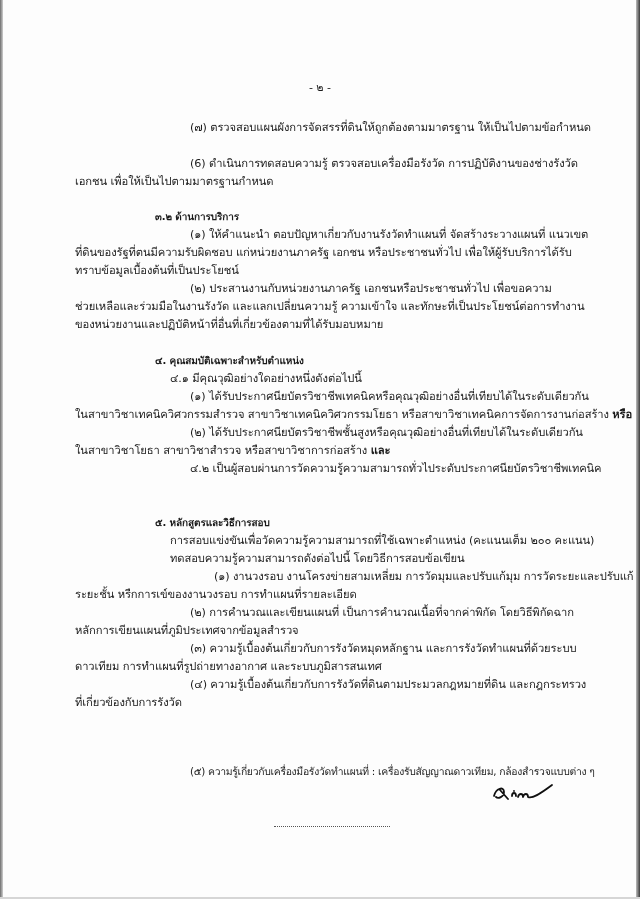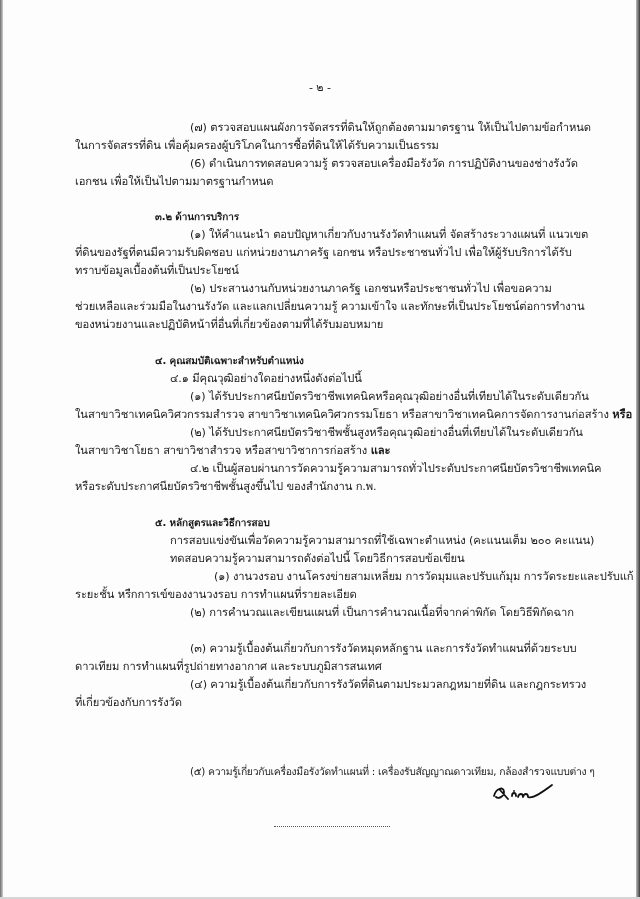--- a/index.html
+++ b/index.html
@@ -78,21 +78,20 @@
 <body>
 
 <div class="page">
   <div class="edge-left"></div>
   <div class="edge-right"></div>
   <div class="edge-bottom"></div>
 
   <div class="page-number">- ๒ -</div>
 
   <div class="line" style="left:190px; top:121px;">(๗) ตรวจสอบแผนผังการจัดสรรที่ดินให้ถูกต้องตามมาตรฐาน ให้เป็นไปตามข้อกำหนด</div>
-  <div class="line" style="left:75px; top:139px;">ในการจัดสรรที่ดิน เพื่อคุ้มครองผู้บริโภคในการซื้อที่ดินให้ได้รับความเป็นธรรม</div>
   <div class="line" style="left:190px; top:157px;">(6) ดำเนินการทดสอบความรู้ ตรวจสอบเครื่องมือรังวัด การปฏิบัติงานของช่างรังวัด</div>
   <div class="line" style="left:75px; top:175px;">เอกชน เพื่อให้เป็นไปตามมาตรฐานกำหนด</div>
 
   <div class="line heading" style="left:155px; top:210px;">๓.๒ ด้านการบริการ</div>
   <div class="line" style="left:190px; top:228px;">(๑) ให้คำแนะนำ ตอบปัญหาเกี่ยวกับงานรังวัดทำแผนที่ จัดสร้างระวางแผนที่ แนวเขต</div>
   <div class="line" style="left:75px; top:246px;">ที่ดินของรัฐที่ตนมีความรับผิดชอบ แก่หน่วยงานภาครัฐ เอกชน หรือประชาชนทั่วไป เพื่อให้ผู้รับบริการได้รับ</div>
   <div class="line" style="left:75px; top:264px;">ทราบข้อมูลเบื้องต้นที่เป็นประโยชน์</div>
   <div class="line" style="left:190px; top:282px;">(๒) ประสานงานกับหน่วยงานภาครัฐ เอกชนหรือประชาชนทั่วไป เพื่อขอความ</div>
   <div class="line" style="left:75px; top:300px;">ช่วยเหลือและร่วมมือในงานรังวัด และแลกเปลี่ยนความรู้ ความเข้าใจ และทักษะที่เป็นประโยชน์ต่อการทำงาน</div>
   <div class="line" style="left:75px; top:318px;">ของหน่วยงานและปฏิบัติหน้าที่อื่นที่เกี่ยวข้องตามที่ได้รับมอบหมาย</div>
@@ -106,31 +105,31 @@
   <div class="line" style="left:75px; top:408px;">
     <span>ในสาขาวิชาเทคนิควิศวกรรมสำรวจ สาขาวิชาเทคนิควิศวกรรมโยธา หรือสาขาวิชาเทคนิคการจัดการงานก่อสร้าง</span>
     <span class="bold">หรือ</span>
   </div>
   <div class="line" style="left:190px; top:426px;">(๒) ได้รับประกาศนียบัตรวิชาชีพชั้นสูงหรือคุณวุฒิอย่างอื่นที่เทียบได้ในระดับเดียวกัน</div>
   <div class="line" style="left:75px; top:444px;">
     <span>ในสาขาวิชาโยธา สาขาวิชาสำรวจ หรือสาขาวิชาการก่อสร้าง</span>
     <span class="bold">และ</span>
   </div>
   <div class="line" style="left:190px; top:462px;">๔.๒ เป็นผู้สอบผ่านการวัดความรู้ความสามารถทั่วไประดับประกาศนียบัตรวิชาชีพเทคนิค</div>
-  <div class="line" style="left:75px; top:480px;">หรือระดับประกาศนียบัตรวิชาชีพชั้นสูงขึ้นไป ของสำนักงาน ก.พ.</div>
 
   <div class="line heading" style="left:155px; top:516px;">
     <span>๕.</span>
     <span class="underline">หลักสูตรและวิธีการสอบ</span>
   </div>
   <div class="line" style="left:170px; top:534px;">การสอบแข่งขันเพื่อวัดความรู้ความสามารถที่ใช้เฉพาะตำแหน่ง (คะแนนเต็ม ๒๐๐ คะแนน)</div>
   <div class="line" style="left:170px; top:552px;">ทดสอบความรู้ความสามารถดังต่อไปนี้ โดยวิธีการสอบข้อเขียน</div>
   <div class="line" style="left:198px; top:570px;margin-left:16px;">(๑) งานวงรอบ งานโครงข่ายสามเหลี่ยม การวัดมุมและปรับแก้มุม การวัดระยะและปรับแก้</div>
   <div class="line" style="left:75px; top:588px;">ระยะชั้น หรืกการเข์ของงานวงรอบ การทำแผนที่รายละเอียด</div>
   <div class="line" style="left:190px; top:606px;">(๒) การคำนวณและเขียนแผนที่ เป็นการคำนวณเนื้อที่จากค่าพิกัด โดยวิธีพิกัดฉาก</div>
+  <div class="line" style="left:75px; top:624px;">หลักการเขียนแผนที่ภูมิประเทศจากข้อมูลสำรวจ</div>
   <div class="line" style="left:190px; top:642px;">(๓) ความรู้เบื้องต้นเกี่ยวกับการรังวัดหมุดหลักฐาน และการรังวัดทำแผนที่ด้วยระบบ</div>
   <div class="line" style="left:75px; top:660px;">ดาวเทียม การทำแผนที่รูปถ่ายทางอากาศ และระบบภูมิสารสนเทศ</div>
   <div class="line" style="left:190px; top:678px;">(๔) ความรู้เบื้องต้นเกี่ยวกับการรังวัดที่ดินตามประมวลกฎหมายที่ดิน และกฎกระทรวง</div>
   <div class="line" style="left:75px; top:696px;">ที่เกี่ยวข้องกับการรังวัด</div>
   <div class="line" style="left:190px; top:764px; font-size:10.4px; letter-spacing:-0.3px;">(๕) ความรู้เกี่ยวกับเครื่องมือรังวัดทำแผนที่ : เครื่องรับสัญญาณดาวเทียม, กล้องสำรวจแบบต่าง ๆ</div>
 
   <svg class="signature" viewBox="0 0 66 22">
     <path d="M4 14 C 6 6, 14 4, 14 10 C 14 15, 8 17, 6 15 M10 8 L 18 17 M22 14 C 22 10, 26 10, 26 14 M 28 15 C 29 11, 33 11, 33 15 C 34 11, 38 11, 38 15 C 42 17, 50 12, 62 3" fill="none" stroke="#111" stroke-width="1.8" stroke-linecap="round" stroke-linejoin="round"></path>
     <circle cx="24" cy="9" r="0.9" fill="#111"></circle>
   </svg>

